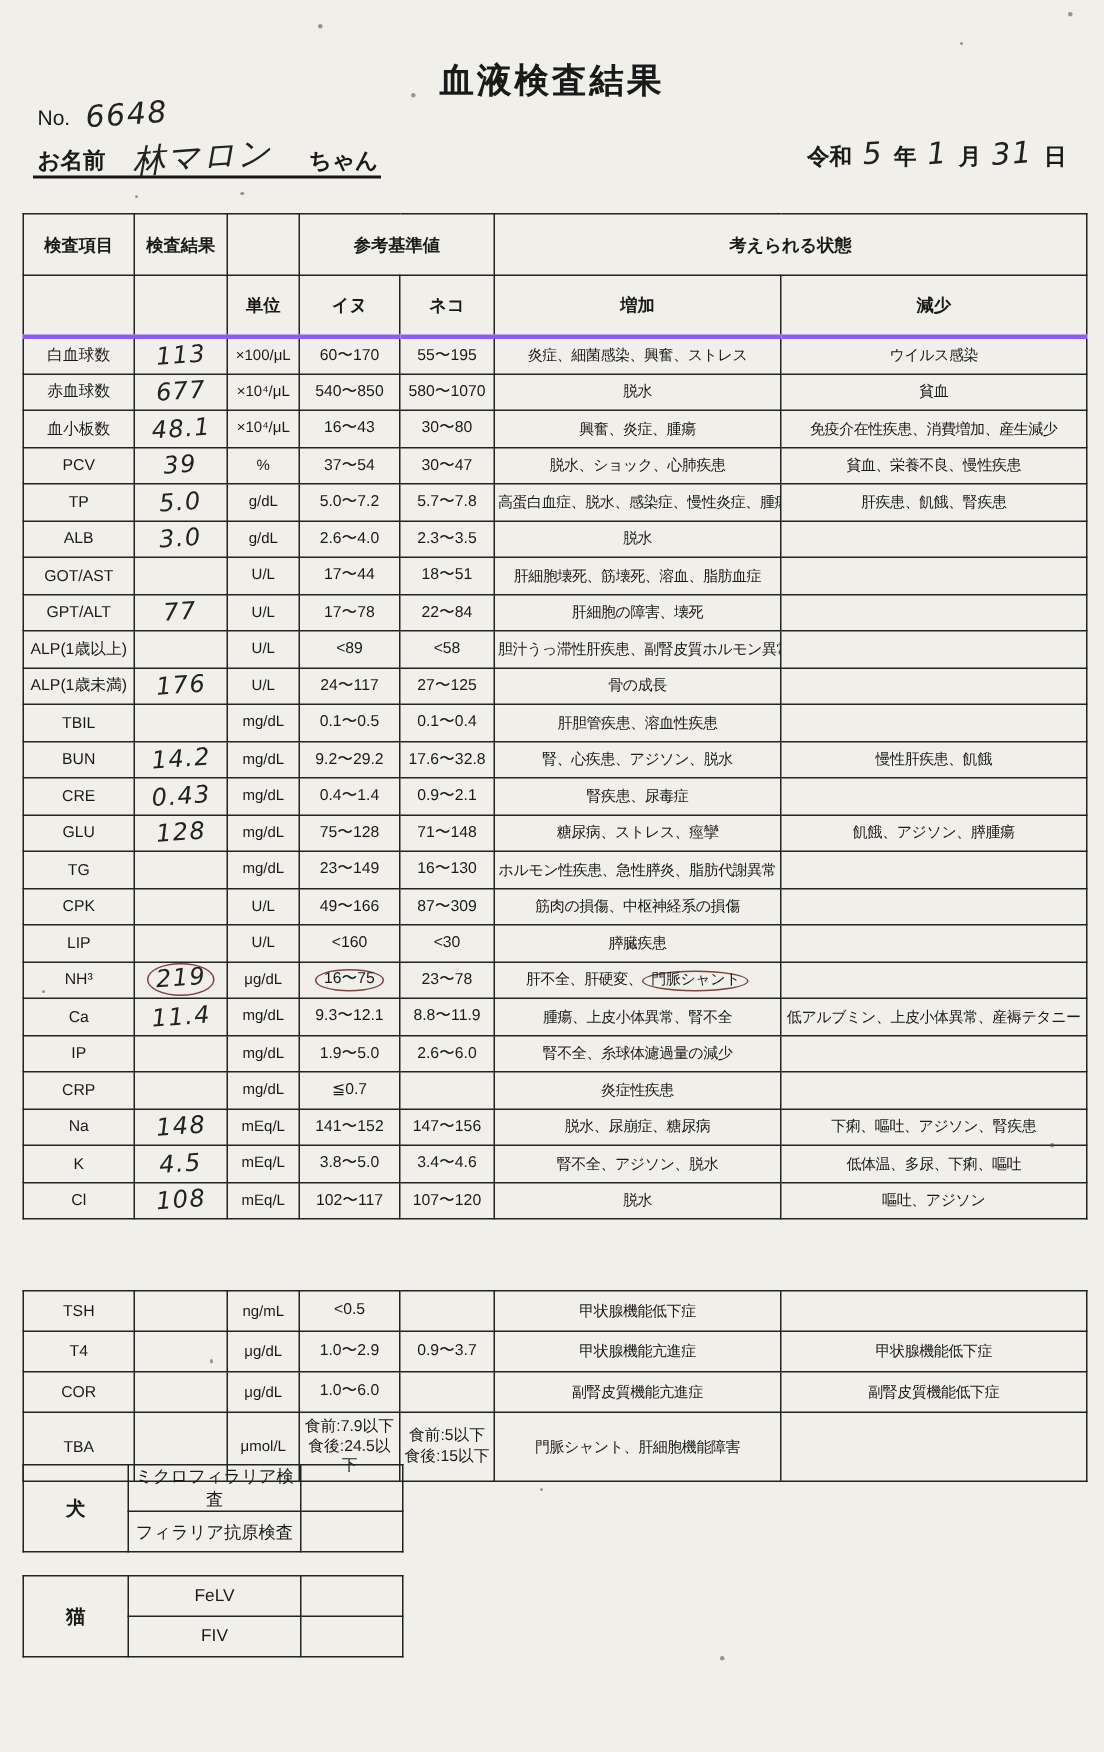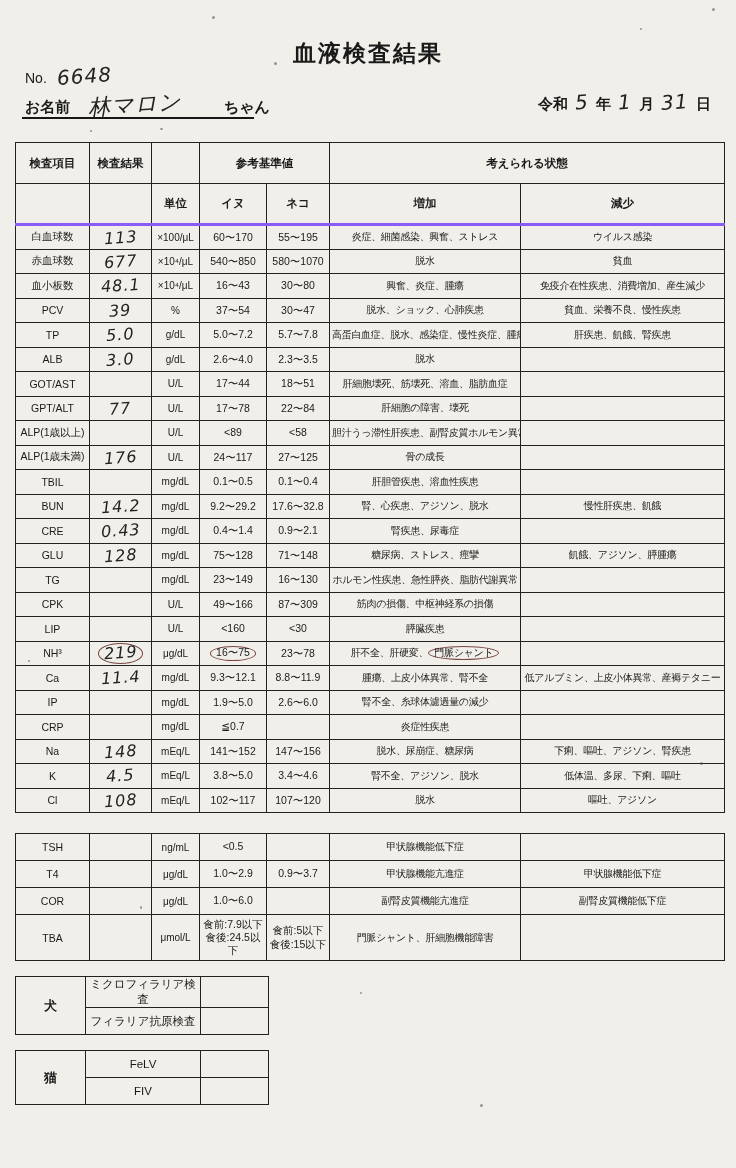--- a/index.html
+++ b/index.html
@@ -13,21 +13,21 @@
   }
   
   .doc-title {
     position:absolute; left:0; right:0; top:38px;
     text-align:center; font-size:23px; font-weight:bold; letter-spacing:2px;
   }
   .no-line { position:absolute; left:25px; top:64px; font-size:14px; }
   .no-line .hw { font-size:20px; margin-left:10px; }
   .name-line { position:absolute; left:25px; top:90px; font-size:15px; font-weight:bold; }
   .name-line .hw { font-size:22px; margin-left:18px; font-weight:normal; }
-  .name-line .suffix { margin-left:42px; font-weight:bold; }
+  .name-line .suffix { margin-left:24px; font-weight:bold; }
   .name-underline { position:absolute; left:22px; top:117px; width:232px; border-top:2.5px solid #161616; }
   .date-line { position:absolute; left:538px; top:90px; font-size:15px; font-weight:bold; white-space:nowrap; }
   .date-line .hw { font-size:20px; font-weight:normal; margin:0 3px; }
   
   .hw {
     font-family:"DejaVu Sans",sans-serif;
     font-style:italic;
     color:#222;
     display:inline-block;
     transform:rotate(-4deg);
@@ -40,21 +40,21 @@
     border:1.5px solid #222;
     padding:0 2px;
     overflow:hidden;
     text-align:center;
     vertical-align:middle;
   }
   .lab thead tr { height:41px; }
   .lab thead th { font-size:11.5px; font-weight:bold; }
   .lab thead tr.h2 th { border-bottom:3px solid #8b5cf6; }
   .main-pos { top:142px; }
-  .hormone-pos { top:833px; }
+  .hormone-pos { top:860px; }
   .lab tbody tr { height:24.5px; }
   #hormone-tbody tr { height:27px; }
   #hormone-tbody tr.tall { height:46px; }
   .td-item  { font-size:10.5px; white-space:nowrap; }
   .td-unit  { font-size:10px; white-space:nowrap; }
   .td-ref   { font-size:10.5px; white-space:pre-line; line-height:1.25; }
   .td-state { font-size:10px; text-align:left; white-space:nowrap; letter-spacing:-0.3px; }
   .td-result .hw { font-size:16px; }
   
   .circle {

